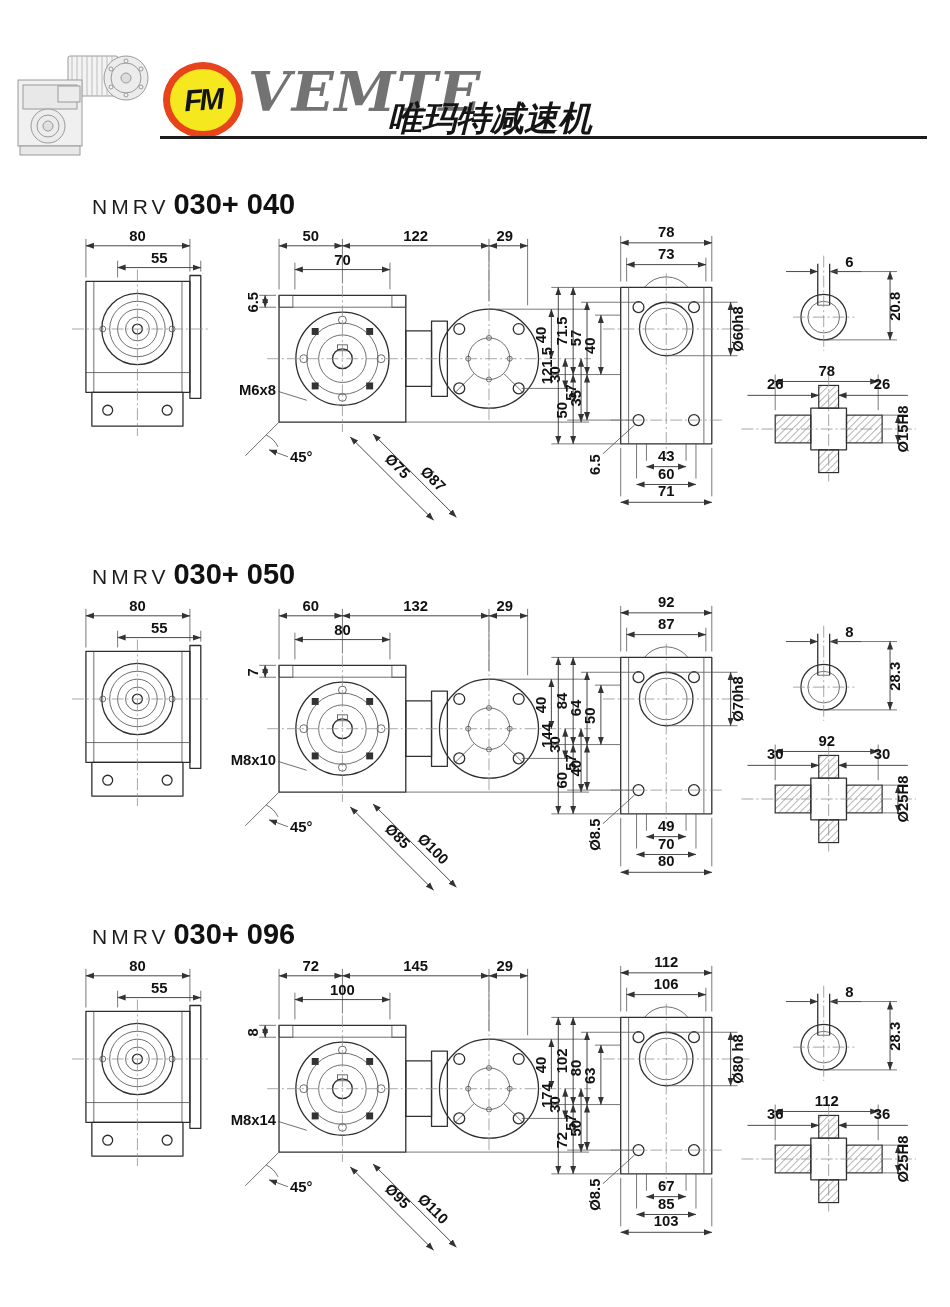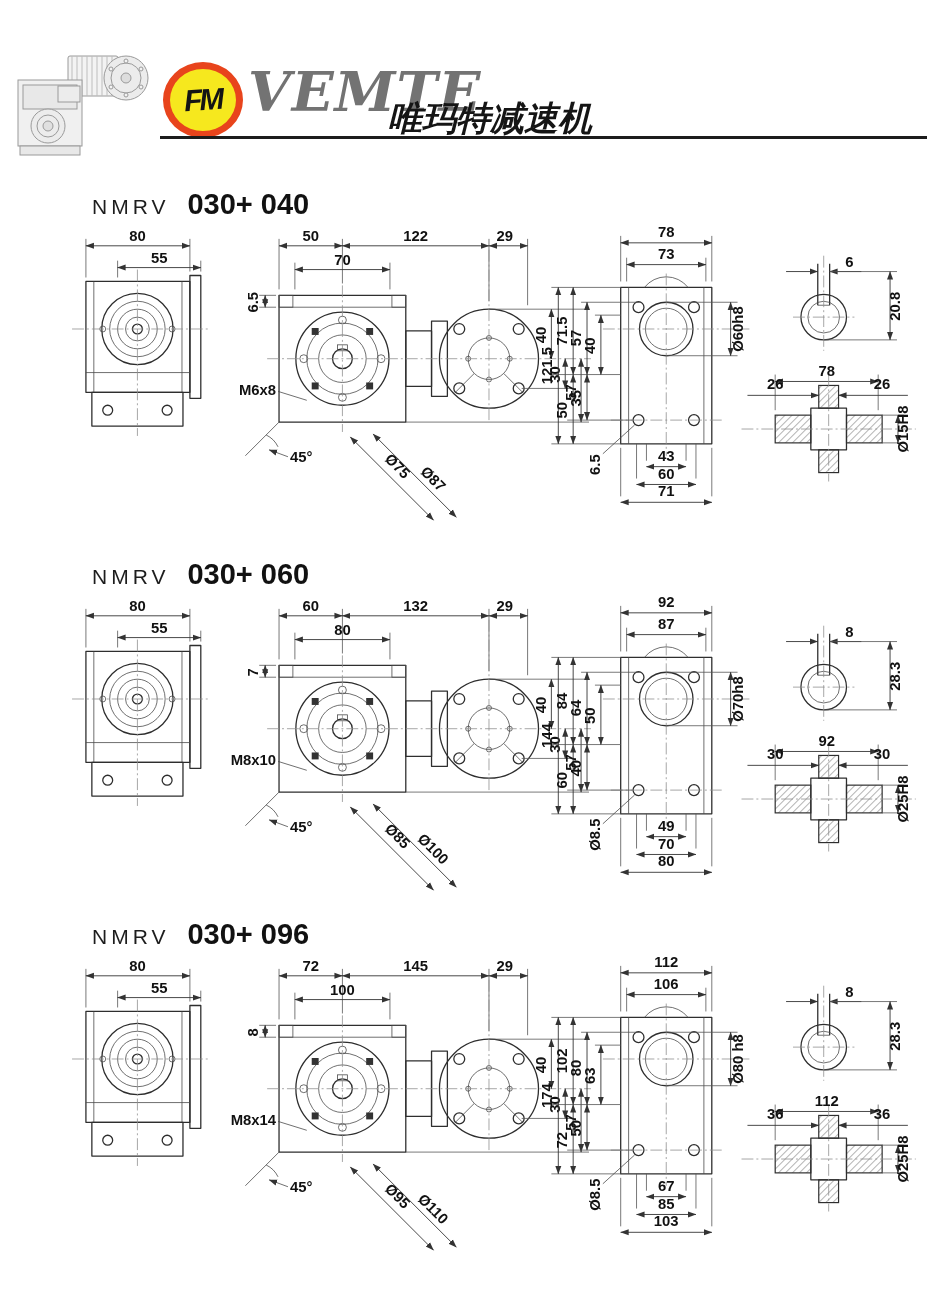--- a/index.html
+++ b/index.html
@@ -15,21 +15,21 @@
   .brand{position:absolute;left:248px;top:64px;font-family:"DejaVu Serif",serif;font-style:italic;
          font-weight:bold;font-size:55px;line-height:1;color:#737373;letter-spacing:1px;}
   .brand-cn{position:absolute;left:388px;top:96px;font-family:"Liberation Serif","DejaVu Serif",serif;
             font-style:italic;font-weight:bold;font-size:34px;color:#151515;}
   .rule{position:absolute;left:160px;top:136px;width:767px;height:3px;background:#1c1c1c;}
 
   
   .section{position:absolute;left:0;width:950px;height:345px;}
   .sec-title{position:absolute;left:92px;top:0;white-space:nowrap;}
   .t-prefix{font-size:21px;letter-spacing:4px;font-weight:400;color:#1d1d1d;}
-  .t-model{font-size:29px;font-weight:700;color:#111;margin-left:18px;}
+  .t-model{font-size:29px;font-weight:700;color:#111;margin-left:4px;}
   .drawing{position:absolute;left:56px;top:38px;}
 
   
   svg text{font-family:"Liberation Sans",sans-serif;font-size:15px;font-weight:bold;fill:#111;}
   .ol{fill:none;stroke:#2e2e2e;stroke-width:1.3;stroke-linejoin:round;}
   .thin{fill:none;stroke:#4a4a4a;stroke-width:.8;}
   .cl{fill:none;stroke:#8f8f8f;stroke-width:.8;stroke-dasharray:12 3 2 3;}
   .ext{stroke:#555;stroke-width:.8;}
   .dim{stroke:#333;stroke-width:.9;marker-start:url(#ma);marker-end:url(#ma);}
   .dimE{stroke:#333;stroke-width:.9;marker-end:url(#ma);}
@@ -295,21 +295,21 @@
         <text x="778" y="151" text-anchor="middle">78</text>
         <text x="726" y="165" text-anchor="middle">26</text>
         <text x="834" y="165" text-anchor="middle">26</text>
         <text transform="rotate(-90 860 205)" x="860" y="205" text-anchor="middle">Ø15H8</text>
       </g>
     </svg>
   </section>
 
   <section class="section" style="top: 558px;">
     <div class="sec-title">
-      <span class="t-prefix">NMRV</span><span class="t-model">030+ 060</span>
+      <span class="t-prefix">NMRV</span><span class="t-model">030+ 050</span>
     </div>
 
     <svg class="drawing" width="862" height="307" viewBox="0 0 870 310">
 
       <g>
         <line class="ext" x1="30" y1="52" x2="30" y2="13"></line>
         <line class="ext" x1="135" y1="46" x2="135" y2="13"></line>
         <line class="dim" x1="30" y1="20" x2="135" y2="20"></line>
         <line class="ext" x1="62" y1="52" x2="62" y2="35"></line>
         <line class="ext" x1="146" y1="46" x2="146" y2="35"></line>

